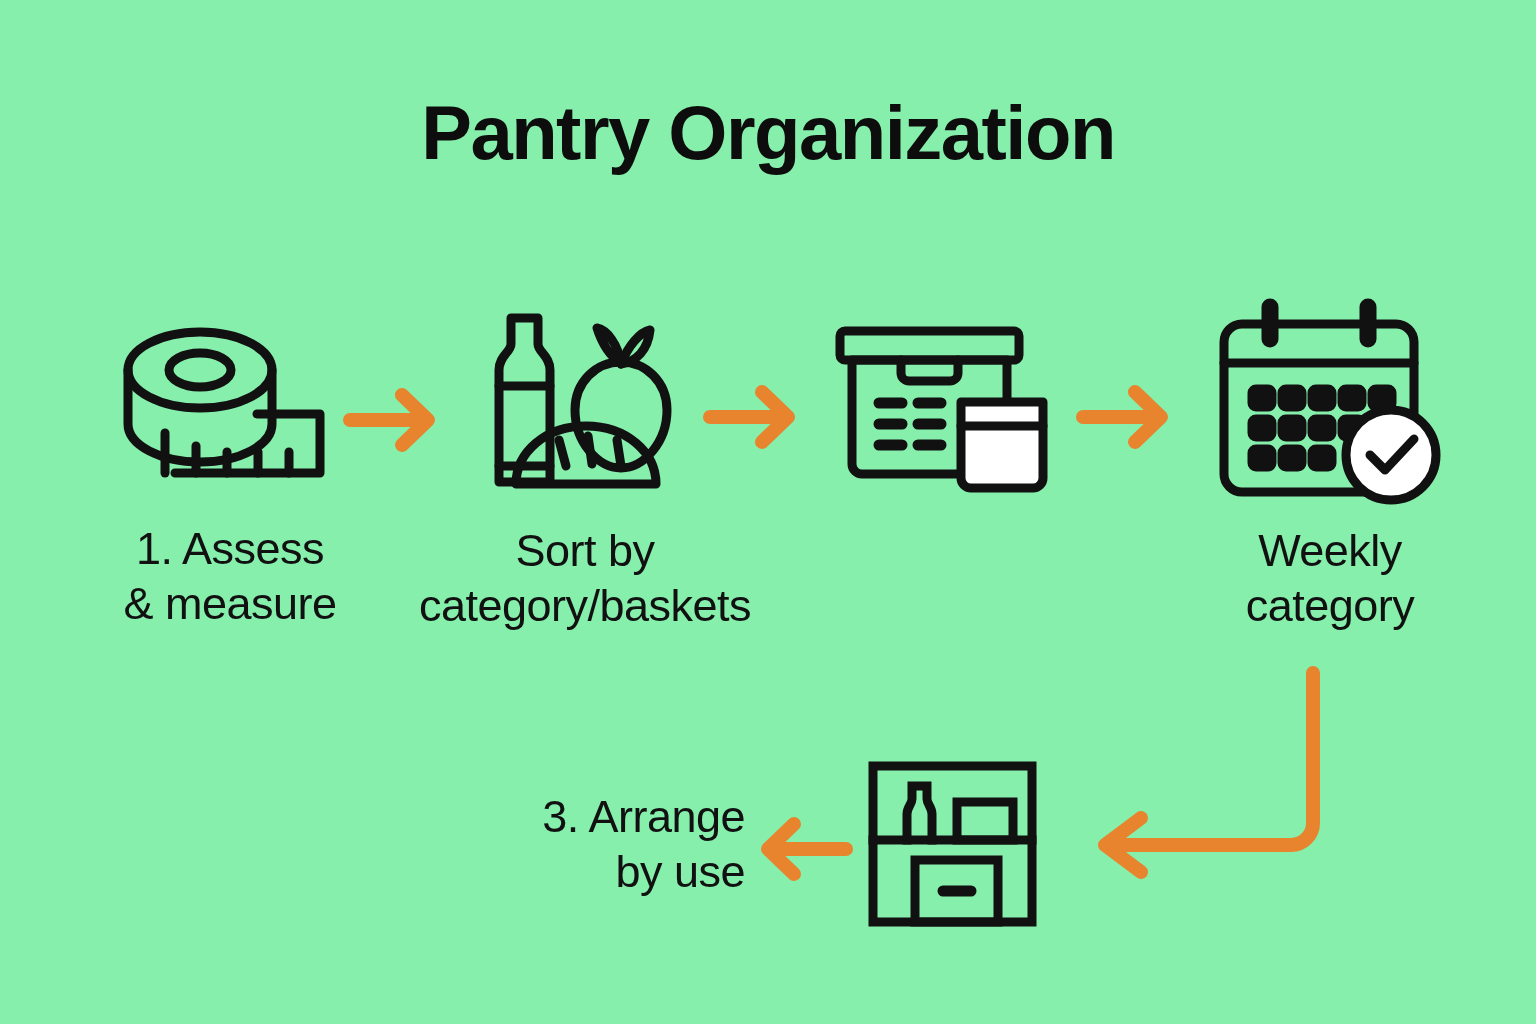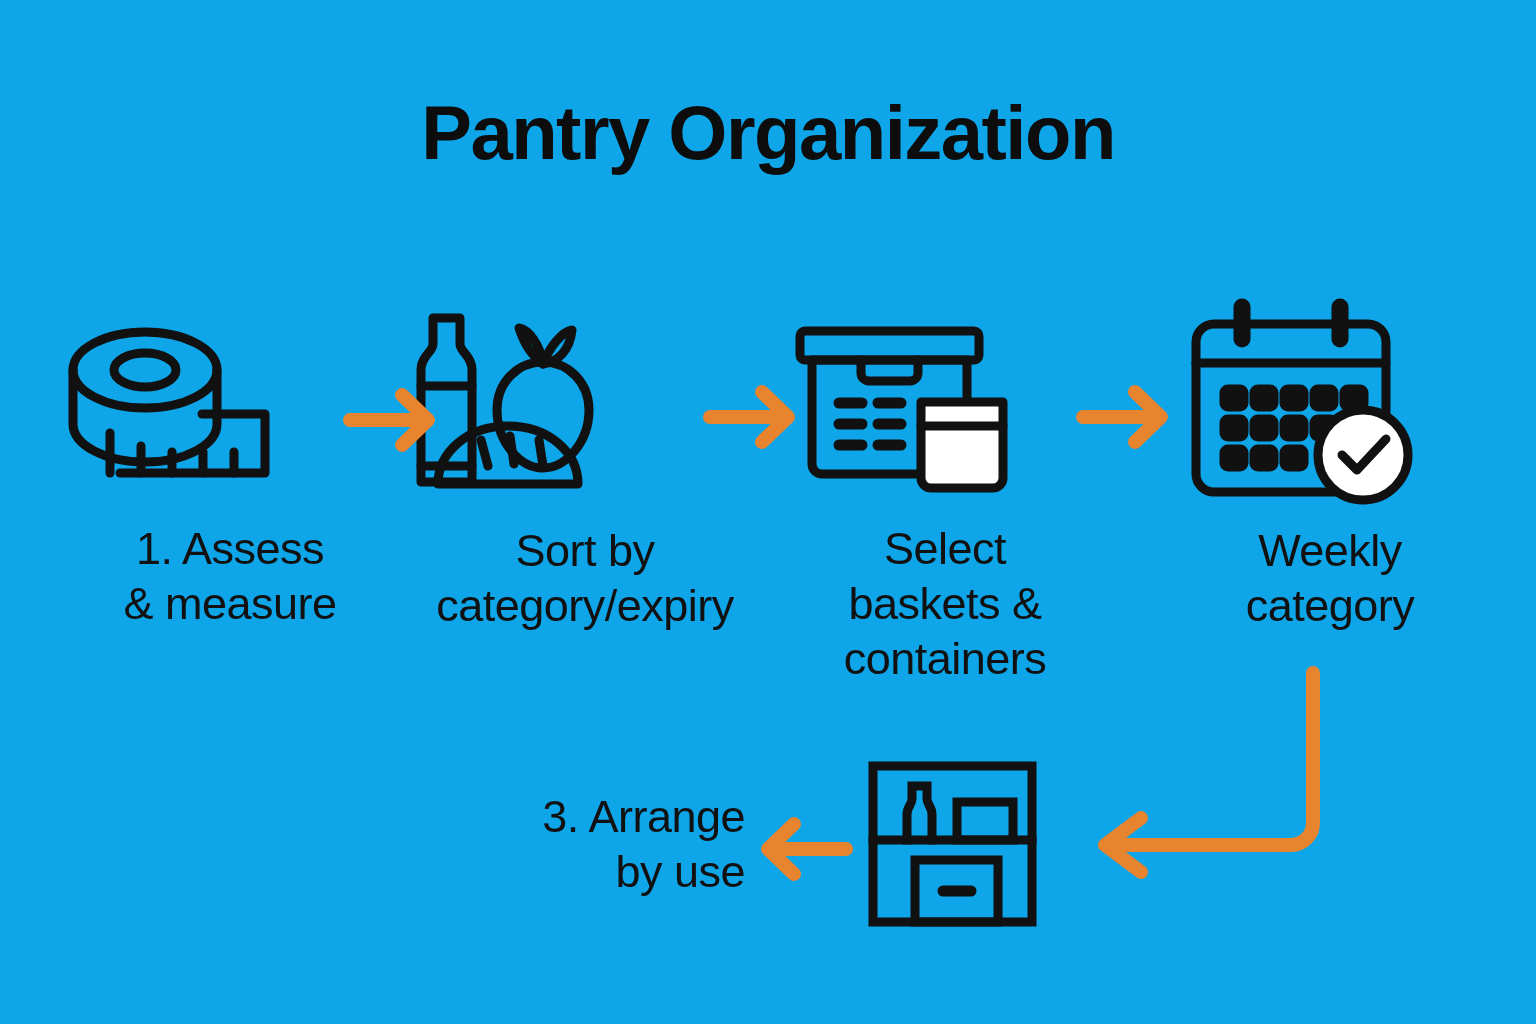--- a/index.html
+++ b/index.html
@@ -12,21 +12,21 @@
     height: 1024px;
     overflow: hidden;
     font-family: "Liberation Sans", sans-serif;
     position: relative;
   }
   #canvas {
     position: absolute;
     left: 0; top: 0;
     width: 1536px;
     height: 1024px;
-    background: #0ea5e9;
+    background: #86efac;
   }
 
   
   #diagram-title {
     position: absolute;
     left: 0;
     top: 95px;
     width: 1536px;
     text-align: center;
     font-size: 76px;
@@ -35,20 +35,21 @@
     color: #0d0d0d;
     line-height: 1;
     font-family: "Liberation Sans", sans-serif;
   }
 
   
   .step {
     position: absolute;
     display: flex;
     flex-direction: column;
+    align-items: center;
   }
   .step-icon {
     display: block;
   }
   .step-label {
     margin-top: 14px;
     text-align: center;
     font-size: 45px;
     line-height: 1.22;
     color: #111111;
@@ -134,21 +135,21 @@
         <path d="M143 64 C140 44 129 30 119 28 C124 44 132 56 143 64 Z"></path>
         <path d="M143 64 C150 46 162 32 172 30 C170 50 158 62 143 64 Z"></path>
 
         <path d="M38 184 C38 152 68 126 108 126 C148 126 178 152 178 184 Z"></path>
         <line x1="81" y1="140" x2="88" y2="166"></line>
         <line x1="110" y1="136" x2="114" y2="164"></line>
         <line x1="139" y1="140" x2="143" y2="166"></line>
       </g>
     </svg>
     <div class="step-label">Sort by
-category/expiry</div>
+category/baskets</div>
   </div>
 
   <div class="step" id="step-3">
     <svg class="step-icon" width="230" height="190" viewBox="0 0 230 190">
       <g fill="none" stroke="#111111" stroke-width="9" stroke-linecap="round" stroke-linejoin="round">
 
         <path d="M22 42 L177 42 L177 146 A10 10 0 0 1 167 156 L32 156 A10 10 0 0 1 22 146 Z"></path>
 
         <rect x="10" y="13" width="179" height="29" rx="5"></rect>
 
@@ -158,23 +159,20 @@
         <line x1="88" y1="85" x2="111" y2="85" stroke-width="11"></line>
         <line x1="49" y1="106" x2="72" y2="106" stroke-width="11"></line>
         <line x1="88" y1="106" x2="111" y2="106" stroke-width="11"></line>
         <line x1="49" y1="127" x2="72" y2="127" stroke-width="11"></line>
         <line x1="88" y1="127" x2="111" y2="127" stroke-width="11"></line>
 
         <path d="M131 84 L213 84 L213 160 A10 10 0 0 1 203 170 L141 170 A10 10 0 0 1 131 160 Z" fill="#ffffff"></path>
         <line x1="131" y1="108" x2="213" y2="108"></line>
       </g>
     </svg>
-    <div class="step-label">Select
-baskets &amp;
-containers</div>
   </div>
 
   <div class="step" id="step-4">
     <svg class="step-icon" width="245" height="215" viewBox="0 0 245 215">
       <g fill="none" stroke="#111111" stroke-width="9" stroke-linecap="round" stroke-linejoin="round">
 
         <line x1="62" y1="12" x2="62" y2="44" stroke-width="17"></line>
         <line x1="160" y1="12" x2="160" y2="44" stroke-width="17"></line>
 
         <rect x="16" y="29" width="190" height="168" rx="18"></rect>

